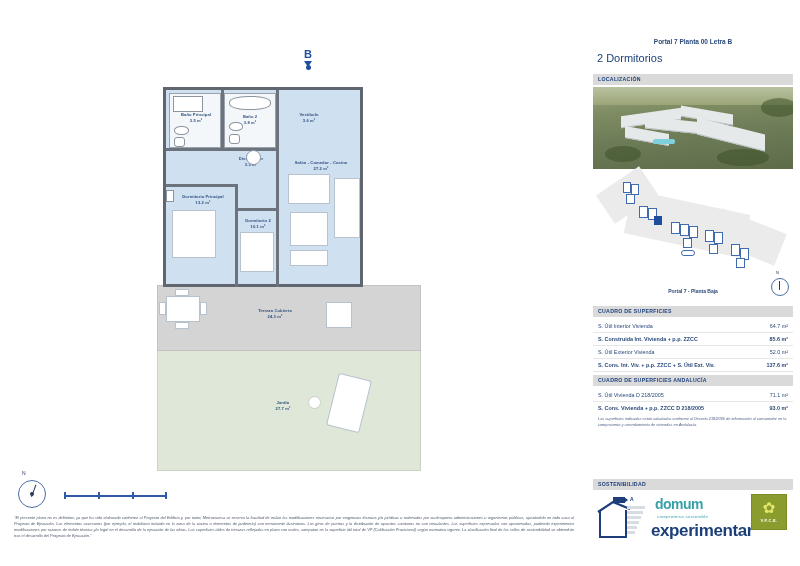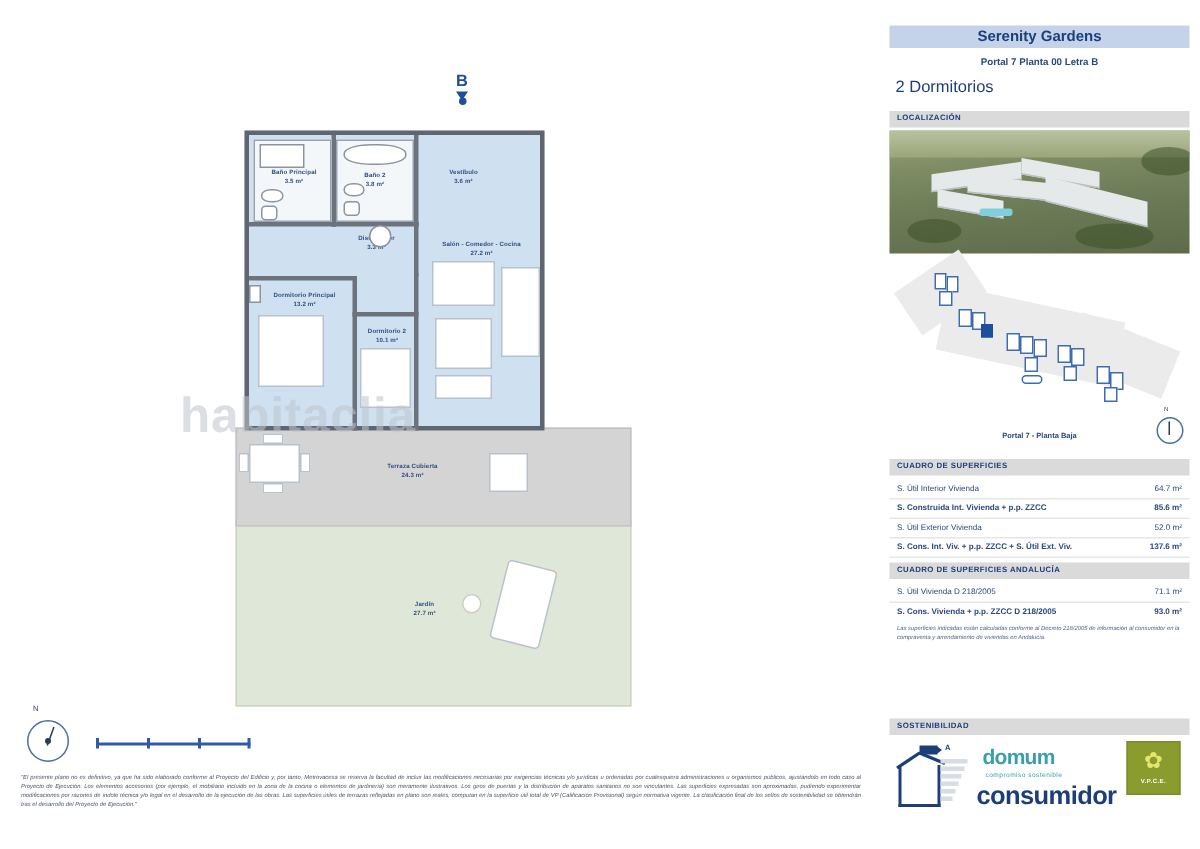--- a/index.html
+++ b/index.html
@@ -222,43 +222,39 @@
 
         <div class="rlabel" style="left:72px;top:128px;width:40px;">
           <b>Dormitorio 2</b>
           <i>10.1 m²</i>
         </div>
         <div class="furn" style="left:74px;top:142px;width:34px;height:40px;"></div>
         <div class="fix fix-r" style="left:80px;top:60px;width:15px;height:15px;"></div>
       </div>
     </div>
 
-    <div class="watermark">habitaclia</div>
 
     <div class="compass-n">N</div>
     <div class="compass">
       <div class="needle"></div>
       <div class="ndot"></div>
     </div>
     <div class="scalebar">
       <div class="sl"></div>
       <div class="tick" style="left:0;"></div>
       <div class="tick" style="left:34px;"></div>
       <div class="tick" style="left:68px;"></div>
       <div class="tick" style="left:101px;"></div>
     </div>
 
     <div class="disclaimer">"El presente plano no es definitivo, ya que ha sido elaborado conforme al Proyecto del Edificio y, por tanto, Metrovacesa se reserva la facultad de incluir las modificaciones necesarias por exigencias técnicas y/o jurídicas u ordenadas por cualesquiera administraciones u organismos públicos, ajustándolo en todo caso al Proyecto de Ejecución. Los elementos accesorios (por ejemplo, el mobiliario incluido en la zona de la cocina o elementos de jardinería) son meramente ilustrativos. Los giros de puertas y la distribución de aparatos sanitarios no son vinculantes. Las superficies expresadas son aproximadas, pudiendo experimentar modificaciones por razones de índole técnica y/o legal en el desarrollo de la ejecución de las obras. Las superficies útiles de terrazas reflejadas en plano son reales, computan en la superficie útil total de VP (Calificación Provisional) según normativa vigente. La clasificación final de los sellos de sostenibilidad se obtendrán tras el desarrollo del Proyecto de Ejecución."</div>
   </div>
 
   <div class="panel">
 
-    <div class="title-bar">
-      <span>Serenity Gardens</span>
-    </div>
     <div class="subtitle">Portal 7 Planta 00 Letra B</div>
     <div class="bedrooms">2 Dormitorios</div>
 
     <div class="sec-head" style="top:74px;">
       <span>LOCALIZACIÓN</span>
     </div>
 
     <div class="photo">
       <div class="sky"></div>
       <div class="bld" style="left:14%;top:30%;width:30%;height:13%;transform:skewY(-8deg);"></div>
@@ -354,21 +350,21 @@
           <i style="top:20px;width:10px;"></i>
             <i style="top:25px;width:8px;"></i>
         </div>
         <div class="arrowbox"></div>
         <div class="arrowtip"></div>
         <div class="arrowA" style="left:33px;top:0px;">A</div>
       </div>
 
       <div class="domum"><span>domum</span></div>
       <div class="domum-sub">compromiso sostenible</div>
-      <div class="metro">consumidor</div>
+      <div class="metro">experimentar</div>
 
       <div class="vpce">
         <div class="flower">✿</div>
         <div class="lbl">V.P.C.E.</div>
       </div>
     </div>
   </div>
 </div>
 
 </body></html>

